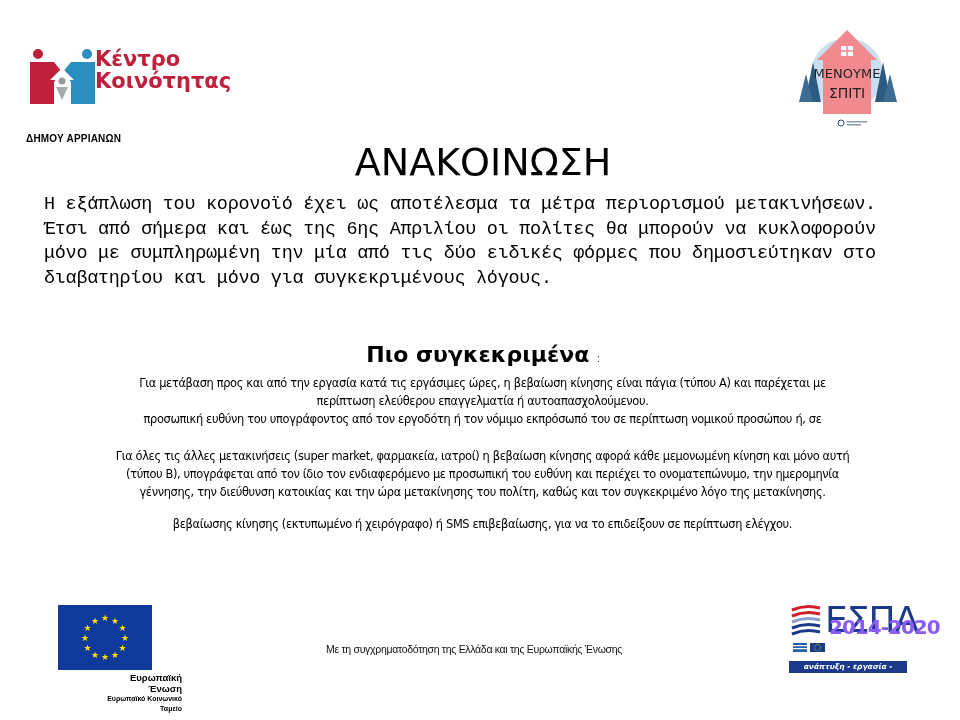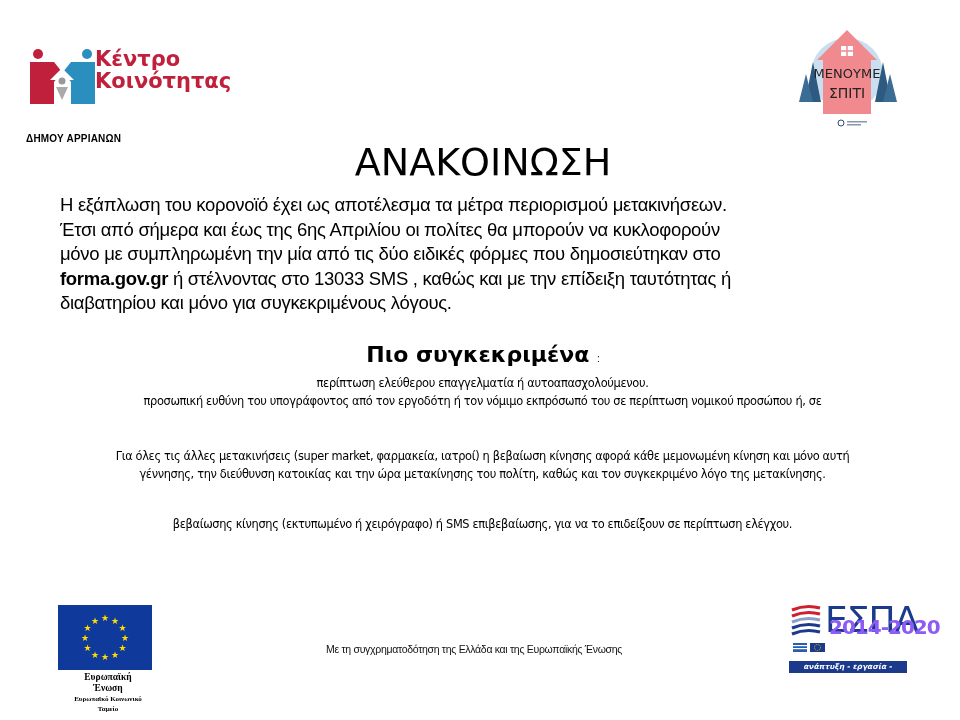--- a/index.html
+++ b/index.html
@@ -11,39 +11,39 @@
   #kentro-text { left:95px; top:48px; color:#c0203b; font-weight:bold; font-size:21px; line-height:22px; font-family:"DejaVu Sans", sans-serif; }
   #dimos { left:26px; top:133px; color:#000000; font-weight:bold; font-size:10px; font-family:"Liberation Sans", sans-serif; letter-spacing:0.2px; }
 
   
   #menoume { left:795px; top:22px; width:105px; height:106px; }
 
   
   #title { left:0; width:966px; top:140px; text-align:center; font-size:38px; font-family:"DejaVu Sans", sans-serif; font-weight:normal; letter-spacing:0px; }
 
   
-  #intro { left:60px; top:193px; width:860px; font-size:18.5px; line-height:24.5px; font-family:Liberation Sans, sans-serif; letter-spacing:-0.3px; }
+  #intro { left:44px; top:193px; width:860px; font-size:18.5px; line-height:24.5px; font-family:Liberation Mono, monospace; letter-spacing:-0.3px; }
   #intro p { margin:0; white-space:nowrap; }
   #intro b { font-weight:bold; }
 
   
   #sub { left:0; width:966px; top:342px; text-align:center; }
   #sub .h { font-size:22px; font-weight:bold; font-family:"DejaVu Sans", sans-serif; }
   #sub .c { font-size:10px; }
 
   
   .detail { left:60px; width:845px; text-align:center; font-size:11.4px; line-height:18px; font-family:"DejaVu Sans", sans-serif; letter-spacing:-0.35px; }
   .detail p { margin:0; white-space:nowrap; }
   #d1 { top:374px; }
   #d2 { top:447px; }
   #d3 { top:515px; }
 
   
   #eu-flag { left:58px; top:605px; width:94px; height:65px; background:#0f3a9c; }
-  #eu-caption { left:43px; top:672px; width:130px; text-align:center; font-family:Liberation Serif, serif; font-weight:bold; }
+  #eu-caption { left:52px; top:672px; width:130px; text-align:right; font-family:Liberation Sans, sans-serif; font-weight:bold; }
   #eu-caption .l1 { font-size:9.5px; line-height:11px; }
   #eu-caption .l2 { font-size:7px; line-height:10px; }
   #cofund { left:326px; top:643px; font-size:10.5px; font-family:Liberation Sans, sans-serif; letter-spacing:-0.3px; color:#111; }
 
   #espa { left:790px; top:602px; width:120px; height:72px; }
   #espa-title { left:825px; top:600px; font-size:36px; font-weight:normal; color:#1c3a8c; font-family:"DejaVu Sans", sans-serif; line-height:40px; letter-spacing:-1px; }
   #espa-years { left:829px; top:615px; font-size:20px; font-weight:bold; color:#8b5cf6; font-family:"DejaVu Sans", sans-serif; letter-spacing:-1px; }
   #espa-band { left:789px; top:661px; width:118px; height:12px; background:#1c3a8c; color:#fff; font-size:7.5px; line-height:12px; text-align:center; font-family:"DejaVu Sans", sans-serif; font-style:italic; font-weight:bold; }
 </style>
 </head>
@@ -80,34 +80,35 @@
   <rect x="52" y="99" width="20" height="1.5" fill="#8898aa"></rect>
   <rect x="52" y="102" width="14" height="1.5" fill="#8898aa"></rect>
 </svg>
 
 <div id="title" class="abs">ΑΝΑΚΟΙΝΩΣΗ</div>
 
 <div id="intro" class="abs">
   <p>Η εξάπλωση του κορονοϊό έχει ως αποτέλεσμα τα μέτρα περιορισμού μετακινήσεων.</p>
   <p>Έτσι από σήμερα  και έως της 6ης Απριλίου οι πολίτες θα μπορούν να κυκλοφορούν</p>
   <p>μόνο με συμπληρωμένη την μία από τις δύο ειδικές φόρμες που δημοσιεύτηκαν στο</p>
-  <p><b>forma.gov.gr</b><span> ή στέλνοντας στο 13033 SMS  , καθώς και με την επίδειξη ταυτότητας ή</span></p>
   <p>διαβατηρίου και μόνο για συγκεκριμένους λόγους.</p>
 </div>
 
 <div id="sub" class="abs">
   <span class="h">Πιο συγκεκριμένα </span><span class="c">:</span>
 </div>
 
 <div id="d1" class="abs detail">
+  <p>Για μετάβαση προς και από την εργασία κατά τις εργάσιμες ώρες, η βεβαίωση κίνησης είναι πάγια (τύπου Α) και παρέχεται με</p>
   <p>περίπτωση ελεύθερου επαγγελματία ή αυτοαπασχολούμενου.</p>
   <p>προσωπική ευθύνη του υπογράφοντος από τον εργοδότη ή τον νόμιμο εκπρόσωπό του σε περίπτωση νομικού προσώπου ή, σε</p>
 </div>
 <div id="d2" class="abs detail">
   <p>Για όλες τις άλλες μετακινήσεις (super market, φαρμακεία, ιατροί) η βεβαίωση κίνησης αφορά κάθε μεμονωμένη κίνηση και μόνο αυτή</p>
+  <p>(τύπου Β), υπογράφεται από τον ίδιο τον ενδιαφερόμενο με προσωπική του ευθύνη και περιέχει το ονοματεπώνυμο, την ημερομηνία</p>
   <p>γέννησης, την διεύθυνση κατοικίας και την ώρα μετακίνησης του πολίτη, καθώς και τον συγκεκριμένο λόγο της μετακίνησης.</p>
 </div>
 <div id="d3" class="abs detail">
   <p>βεβαίωσης κίνησης (εκτυπωμένο ή χειρόγραφο)  ή  SMS επιβεβαίωσης, για να το επιδείξουν σε περίπτωση ελέγχου.</p>
 </div>
 
 <svg id="eu-flag" class="abs" viewBox="0 0 94 65">
   <rect width="94" height="65" fill="#0f3a9c"></rect>
   <g fill="#ffdd00" font-size="9" text-anchor="middle" font-family="DejaVu Sans, sans-serif">
     <text x="47" y="16">★</text>

